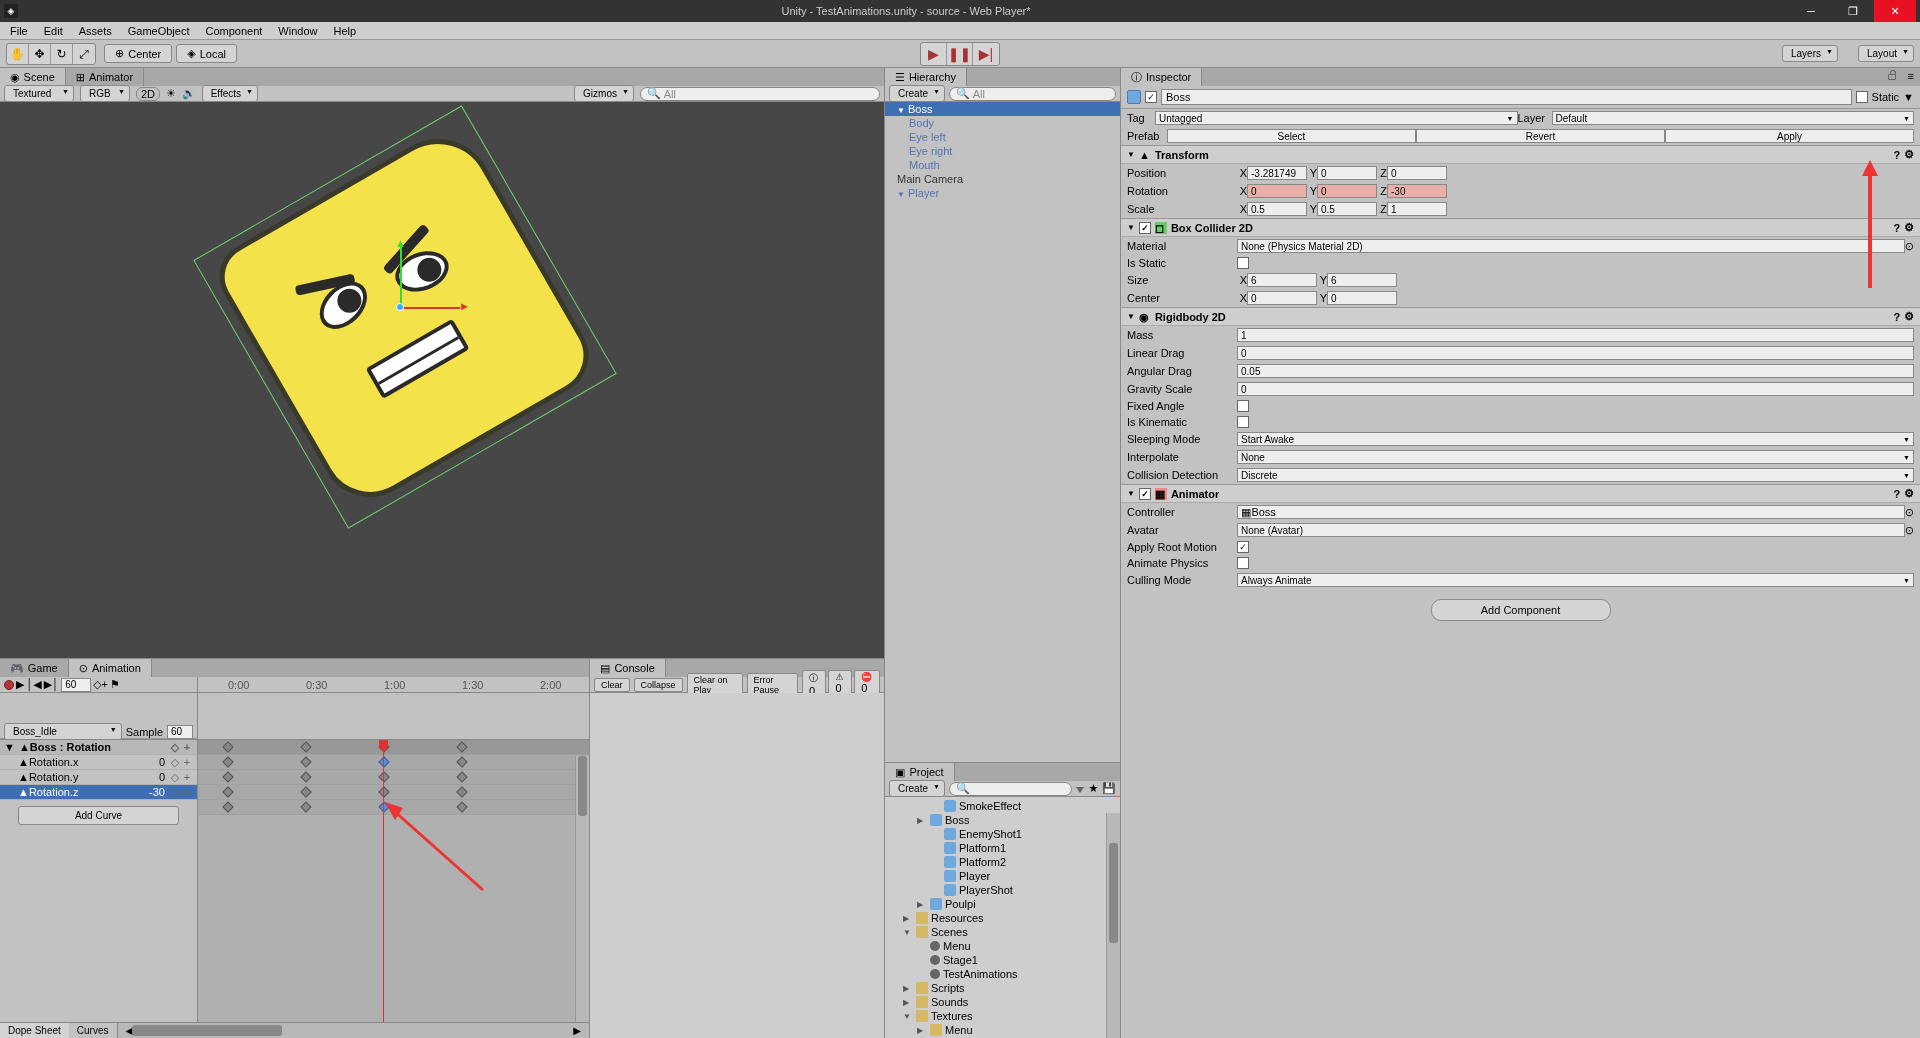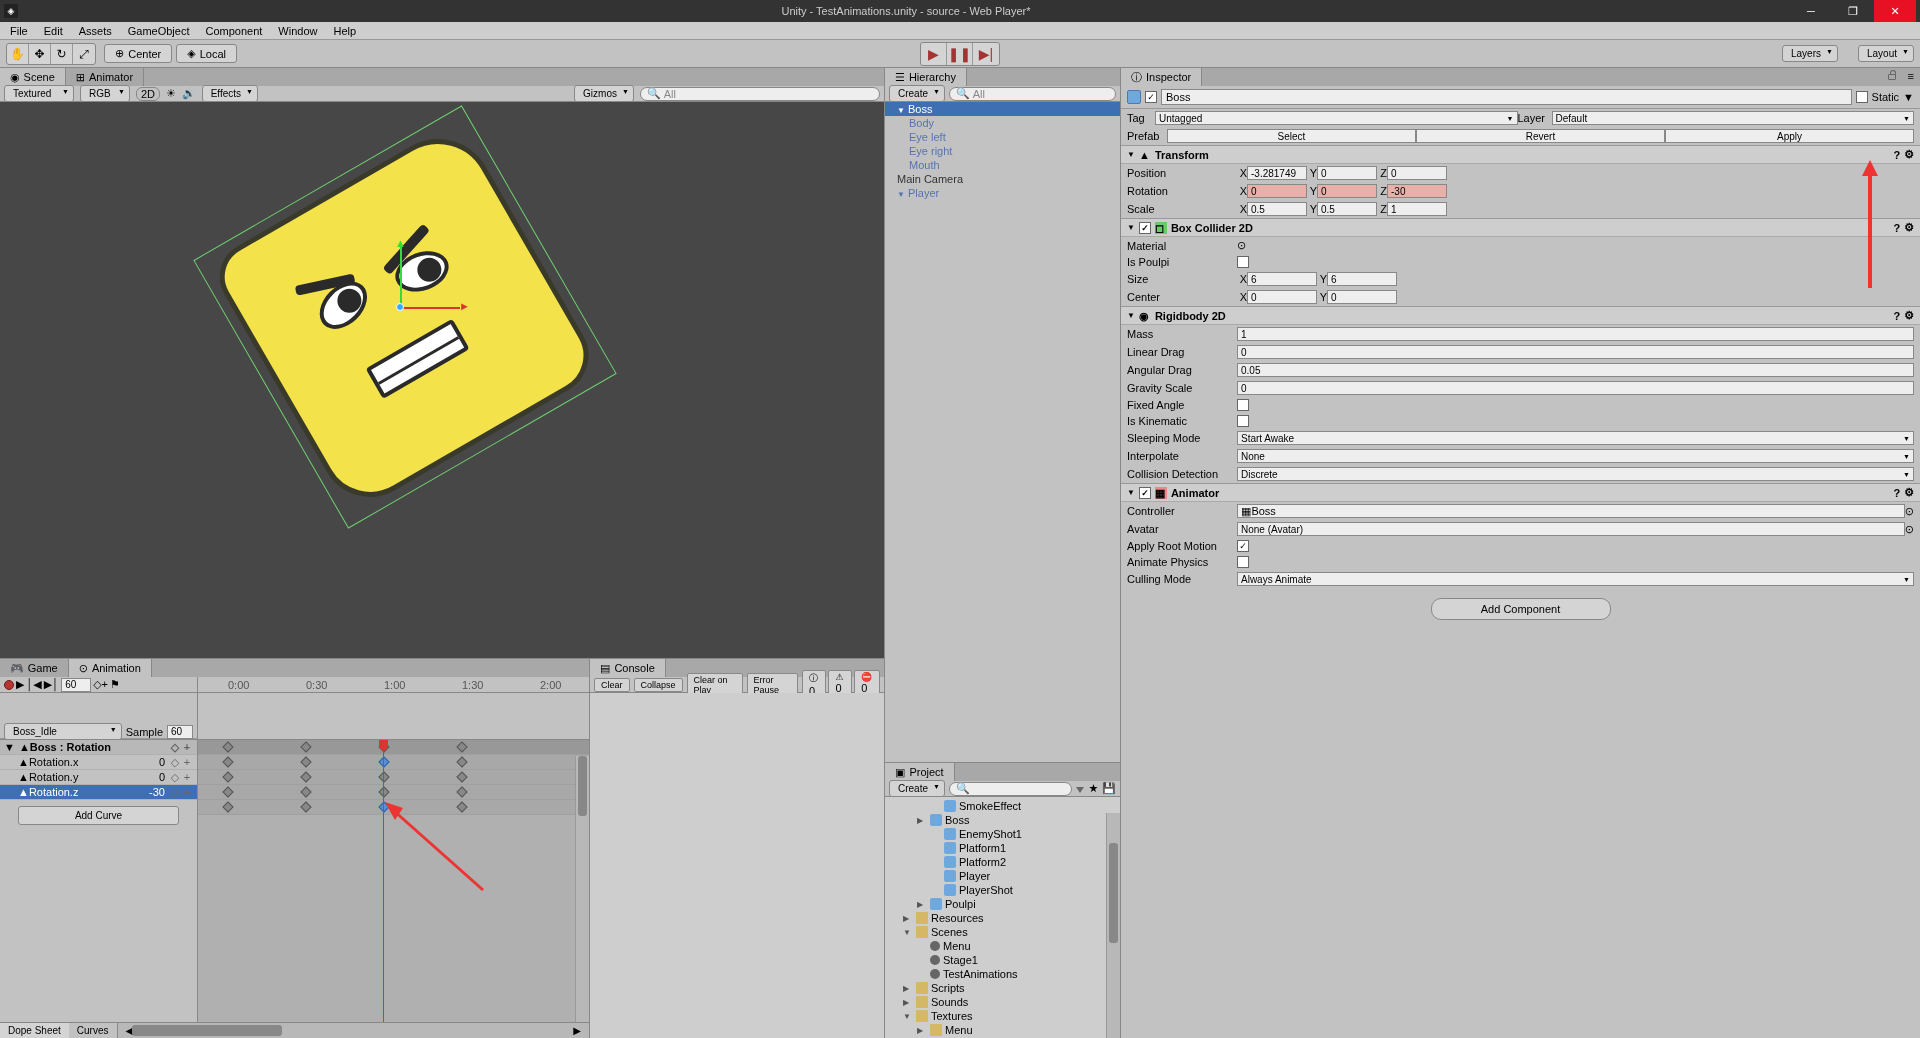--- a/index.html
+++ b/index.html
@@ -493,24 +493,25 @@
       <div class="comp-header">
           <span class="comp-arrow">▼</span>
           <span class="checkbox checked"></span>
           <span class="comp-icon" style="background:#6c6">◻</span>
           <span>Box Collider 2D</span>
           <span style="margin-left:auto">?</span>
           <span>⚙</span>
         </div>
       <div class="insp-row">
           <span class="insp-label">Material</span>
+          <span class="insp-field">None (Physics Material 2D)</span>
           <span>⊙</span>
         </div>
       <div class="insp-row">
-          <span class="insp-label">Is Poulpi</span>
+          <span class="insp-label">Is Static</span>
           <span class="checkbox"></span>
         </div>
       <div class="insp-row">
           <span class="insp-label">Size</span>
           <span class="vec-label">X</span>
           <input class="vec-field" style="width: 70px;" value="6">
           <span class="vec-label">Y</span>
           <input class="vec-field" style="width: 70px;" value="6">
         </div>
       <div class="insp-row">

